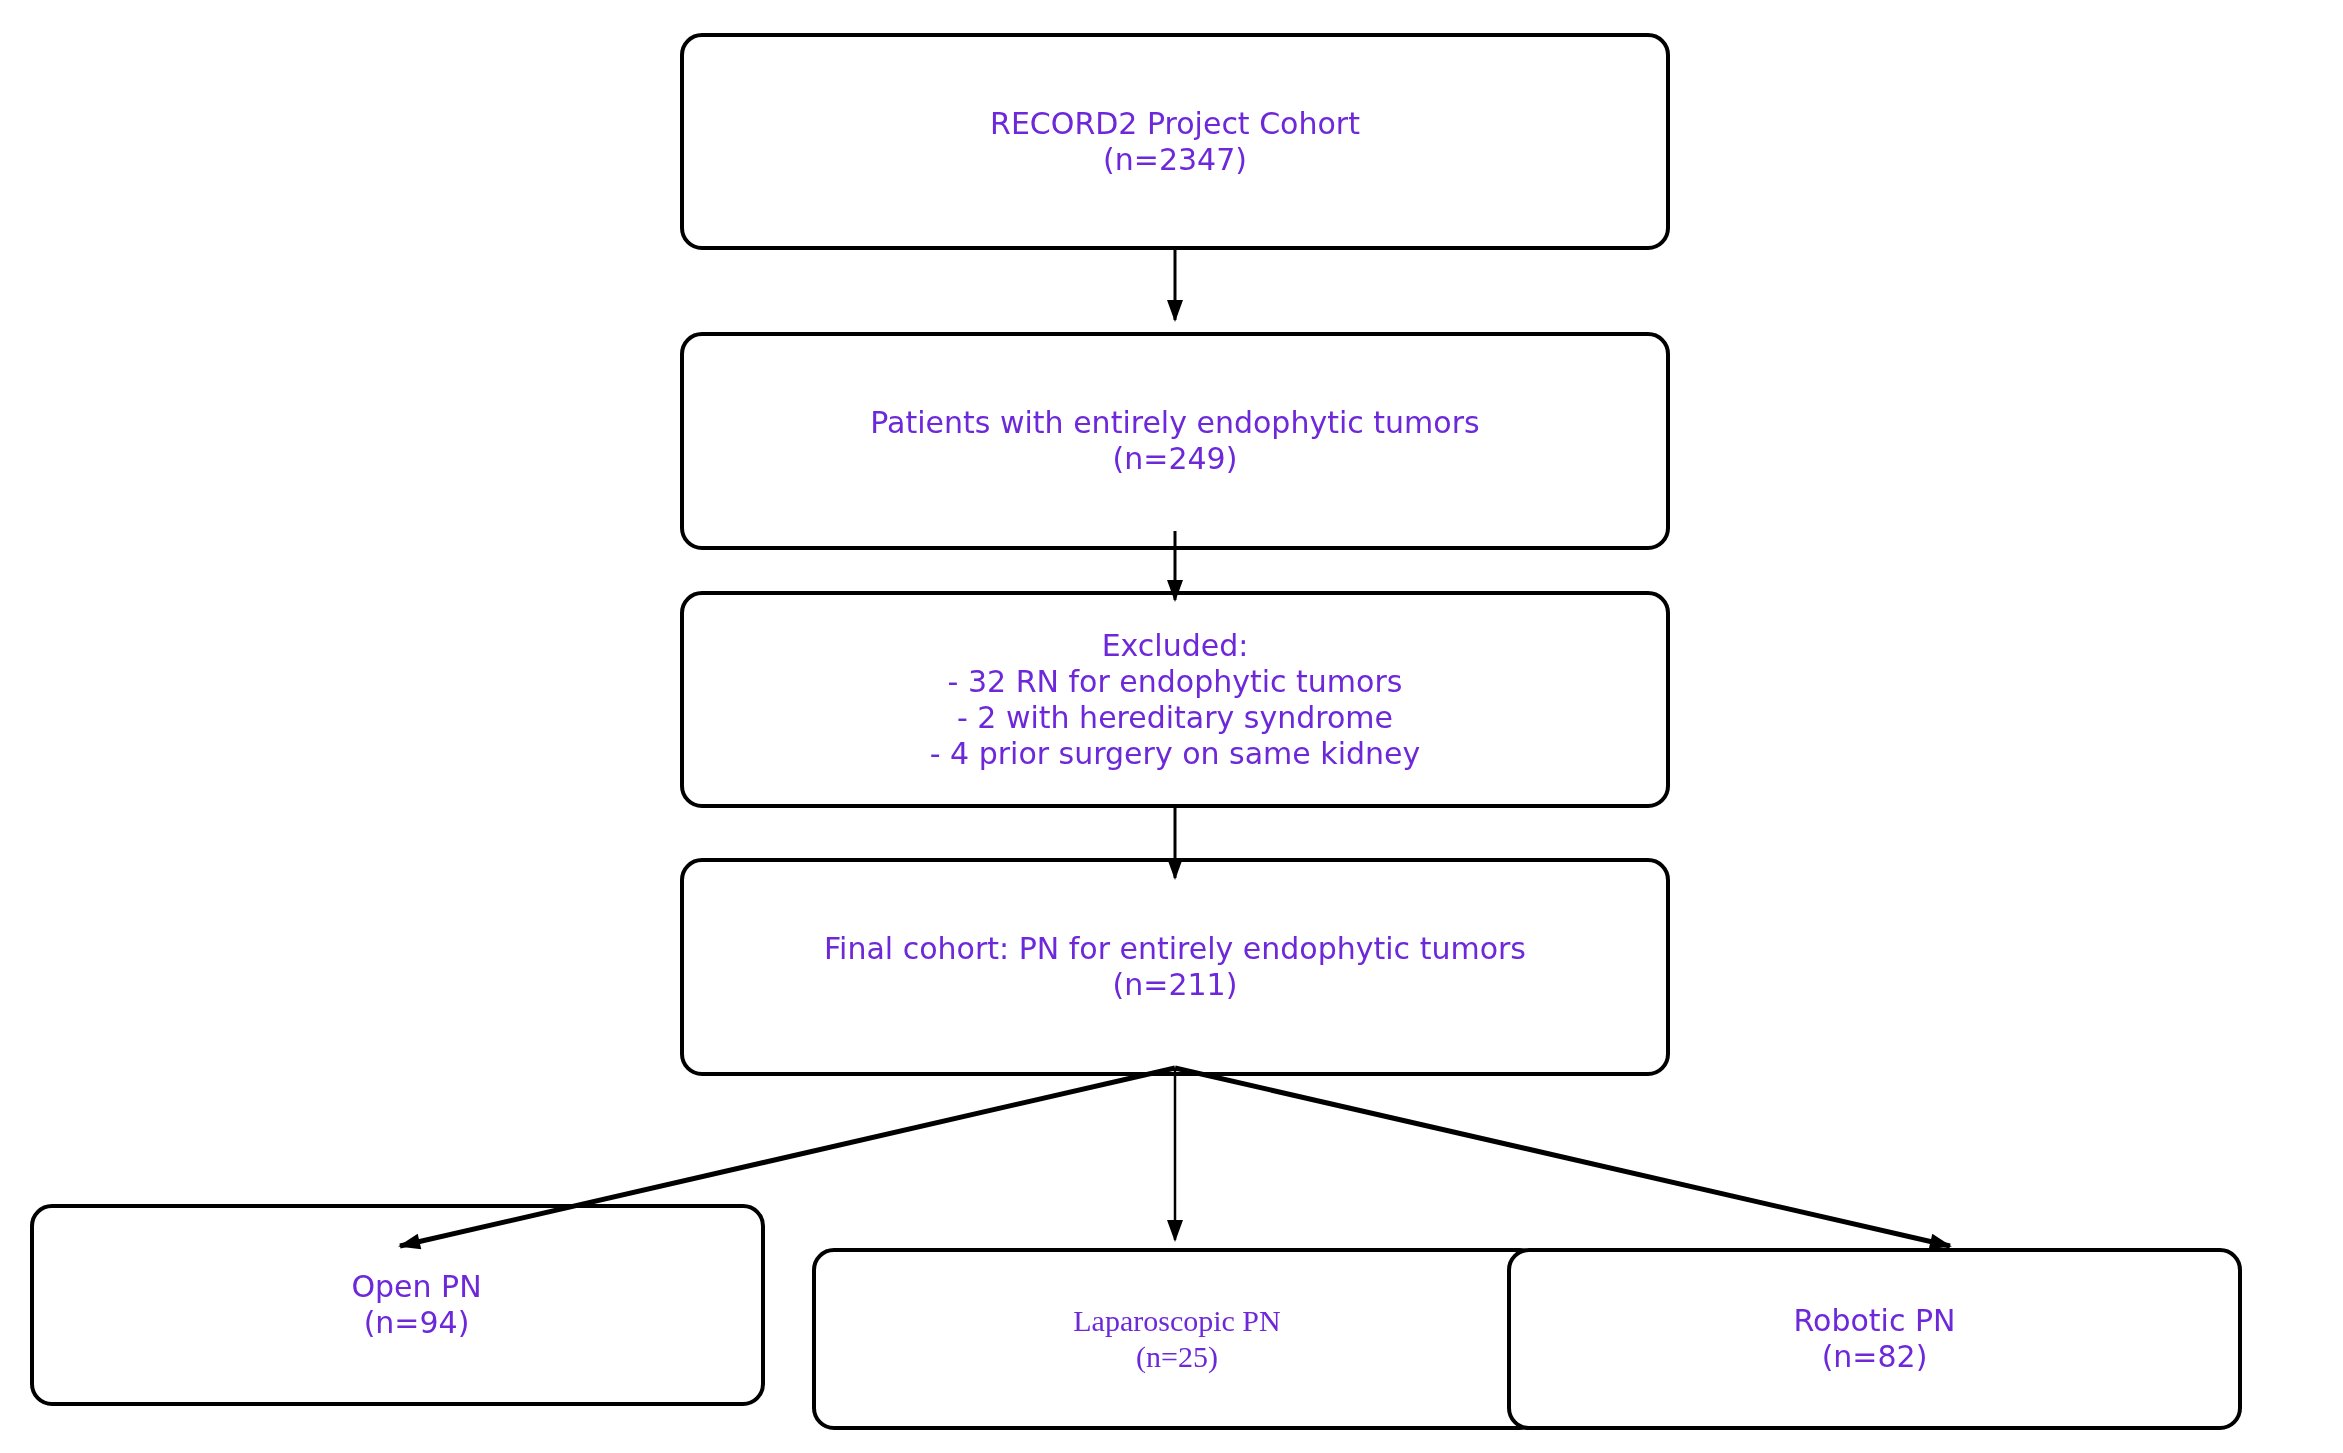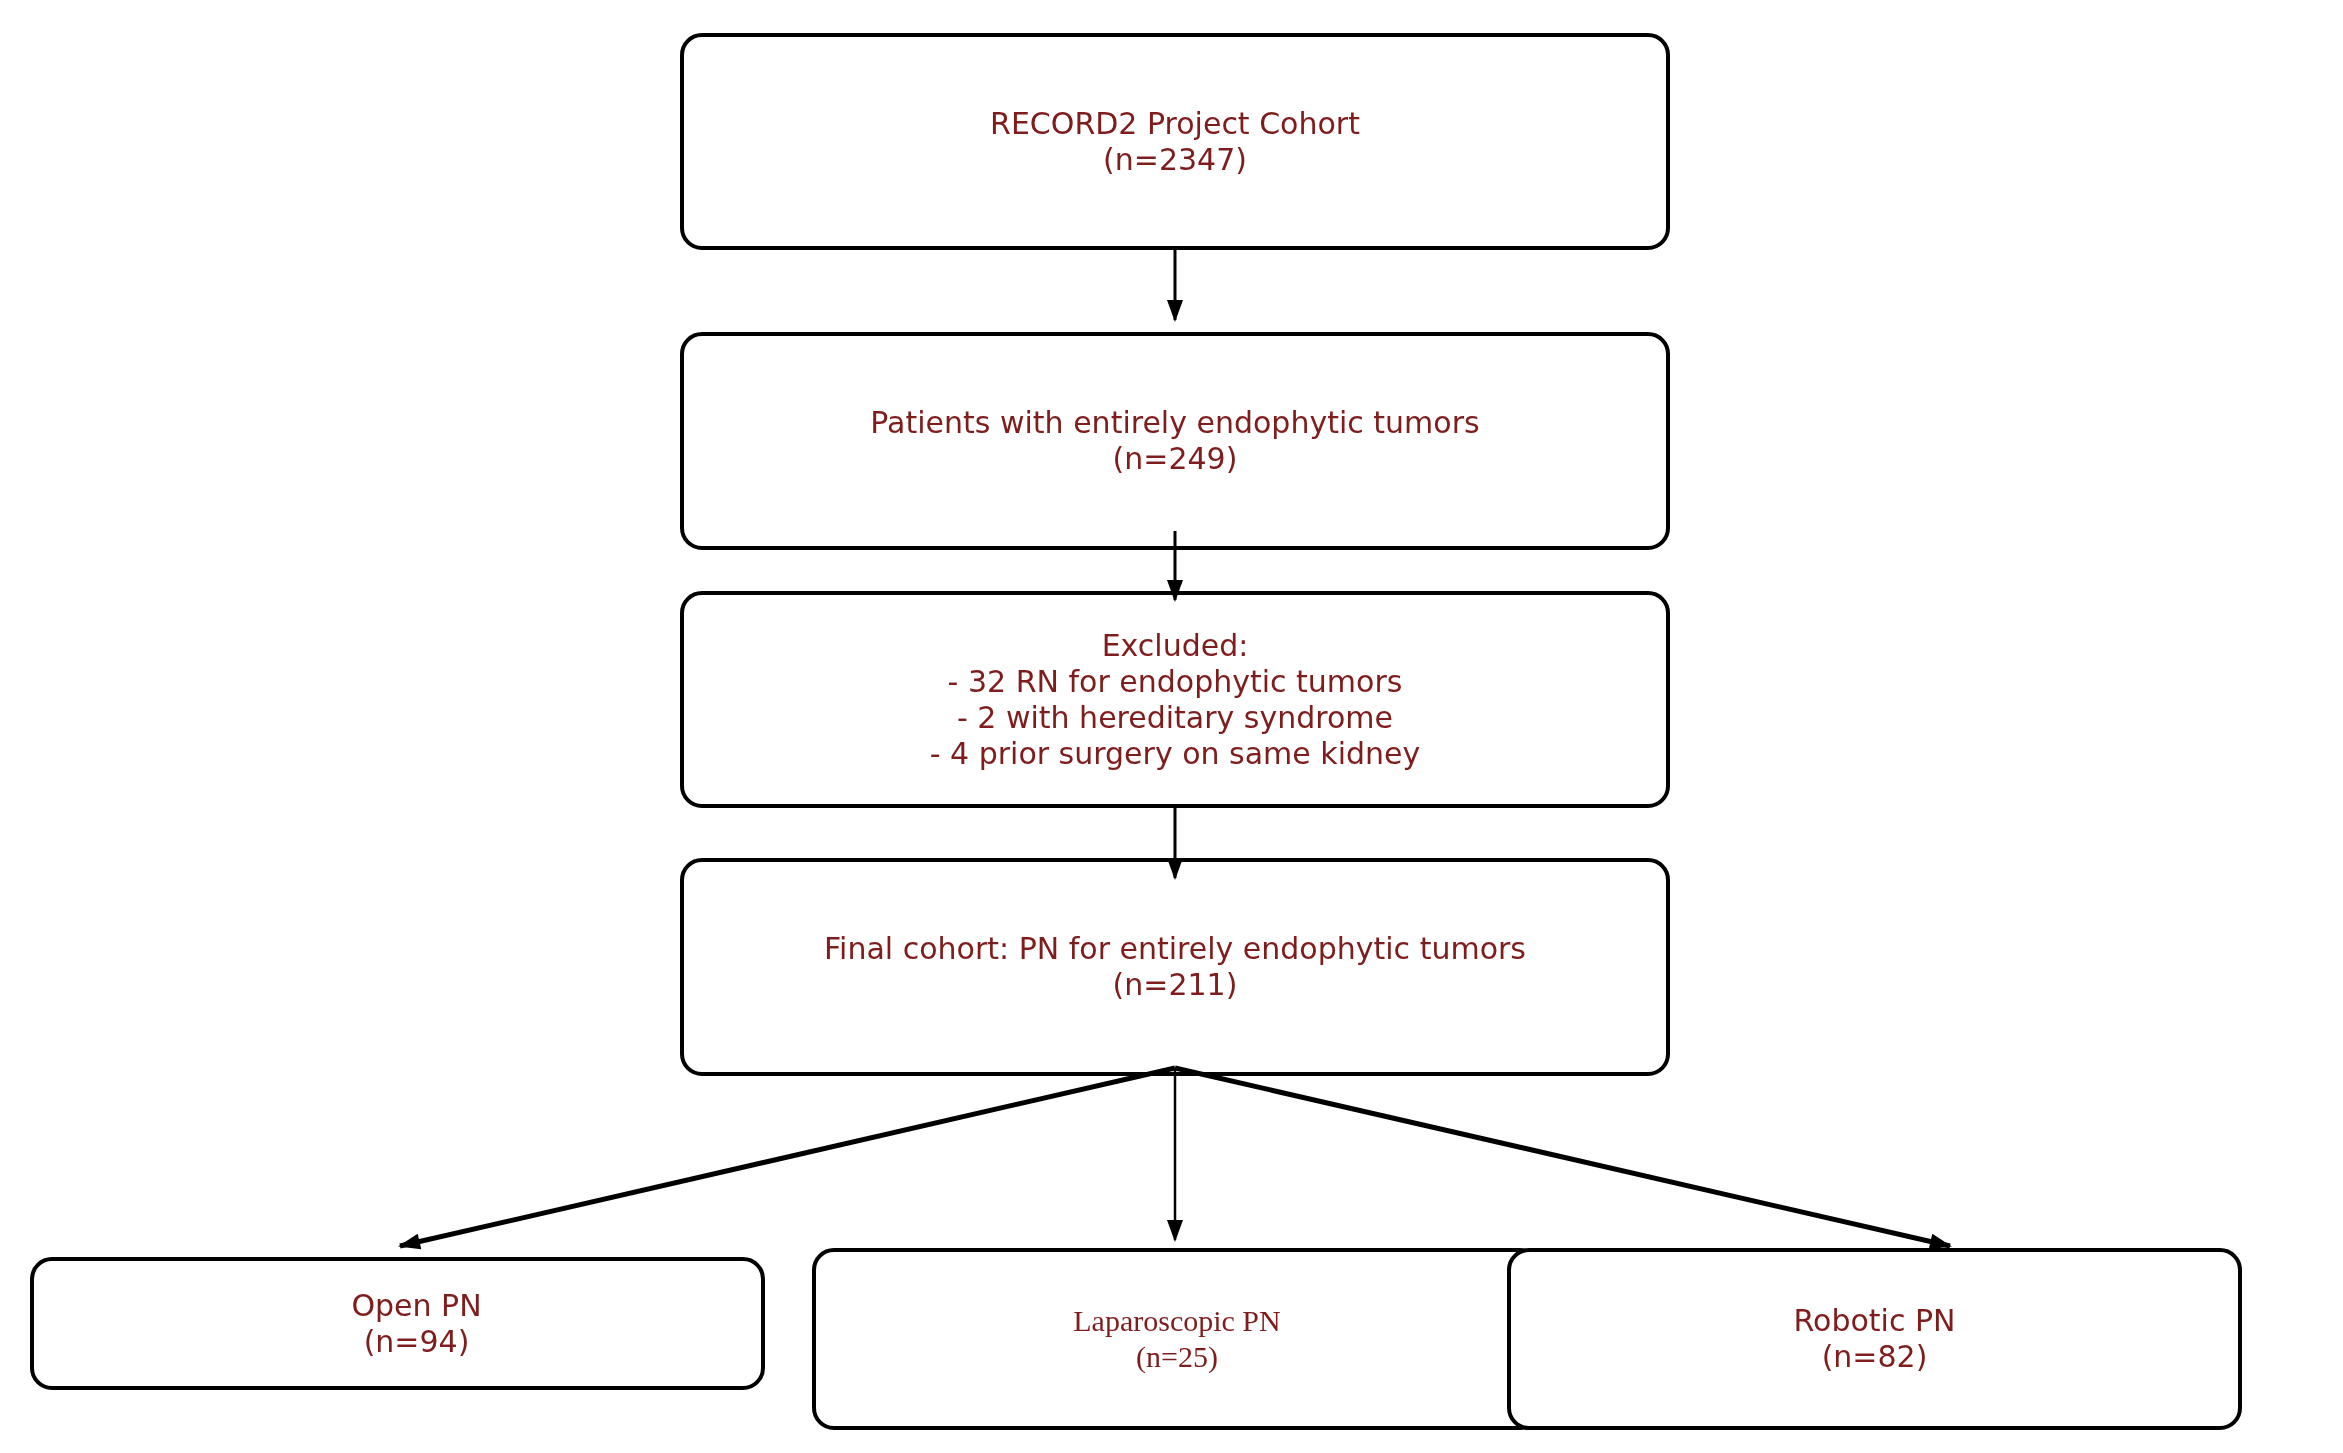--- a/index.html
+++ b/index.html
@@ -6,21 +6,21 @@
     margin: 0;
     padding: 0;
     background: #ffffff;
   }
   #canvas {
     position: relative;
     width: 2343px;
     height: 1453px;
     background: #ffffff;
     font-family: "DejaVu Sans", "Liberation Sans", sans-serif;
-    color: #7f1d1d;
+    color: #6d28d9;
     overflow: hidden;
   }
   .node {
     position: absolute;
     box-sizing: border-box;
     background: #ffffff;
     border: 4px solid #000000;
     border-radius: 22px;
     display: flex;
     flex-direction: column;
@@ -33,21 +33,21 @@
   }
   .node .line { white-space: nowrap; }
 
   
   #node-record2-cohort   { left: 680px; top: 33px;  width: 990px; height: 217px; }
   #node-endophytic       { left: 680px; top: 332px; width: 990px; height: 218px; }
   #node-excluded         { left: 680px; top: 591px; width: 990px; height: 217px; }
   #node-final-cohort     { left: 680px; top: 858px; width: 990px; height: 218px; }
 
   
-  #node-open-pn          { left: 30px;   top: 1257px; width: 735px; height: 133px; padding-left: 38px; }
+  #node-open-pn          { left: 30px;   top: 1204px; width: 735px; height: 202px; padding-left: 38px; }
   #node-laparoscopic-pn  { left: 812px;  top: 1248px; width: 730px; height: 182px; font-family: Liberation Serif, serif; }
   #node-robotic-pn       { left: 1507px; top: 1248px; width: 735px; height: 182px; }
 
   #arrow-layer {
     position: absolute;
     left: 0; top: 0;
     width: 2343px;
     height: 1453px;
     z-index: 2;
     pointer-events: none;

